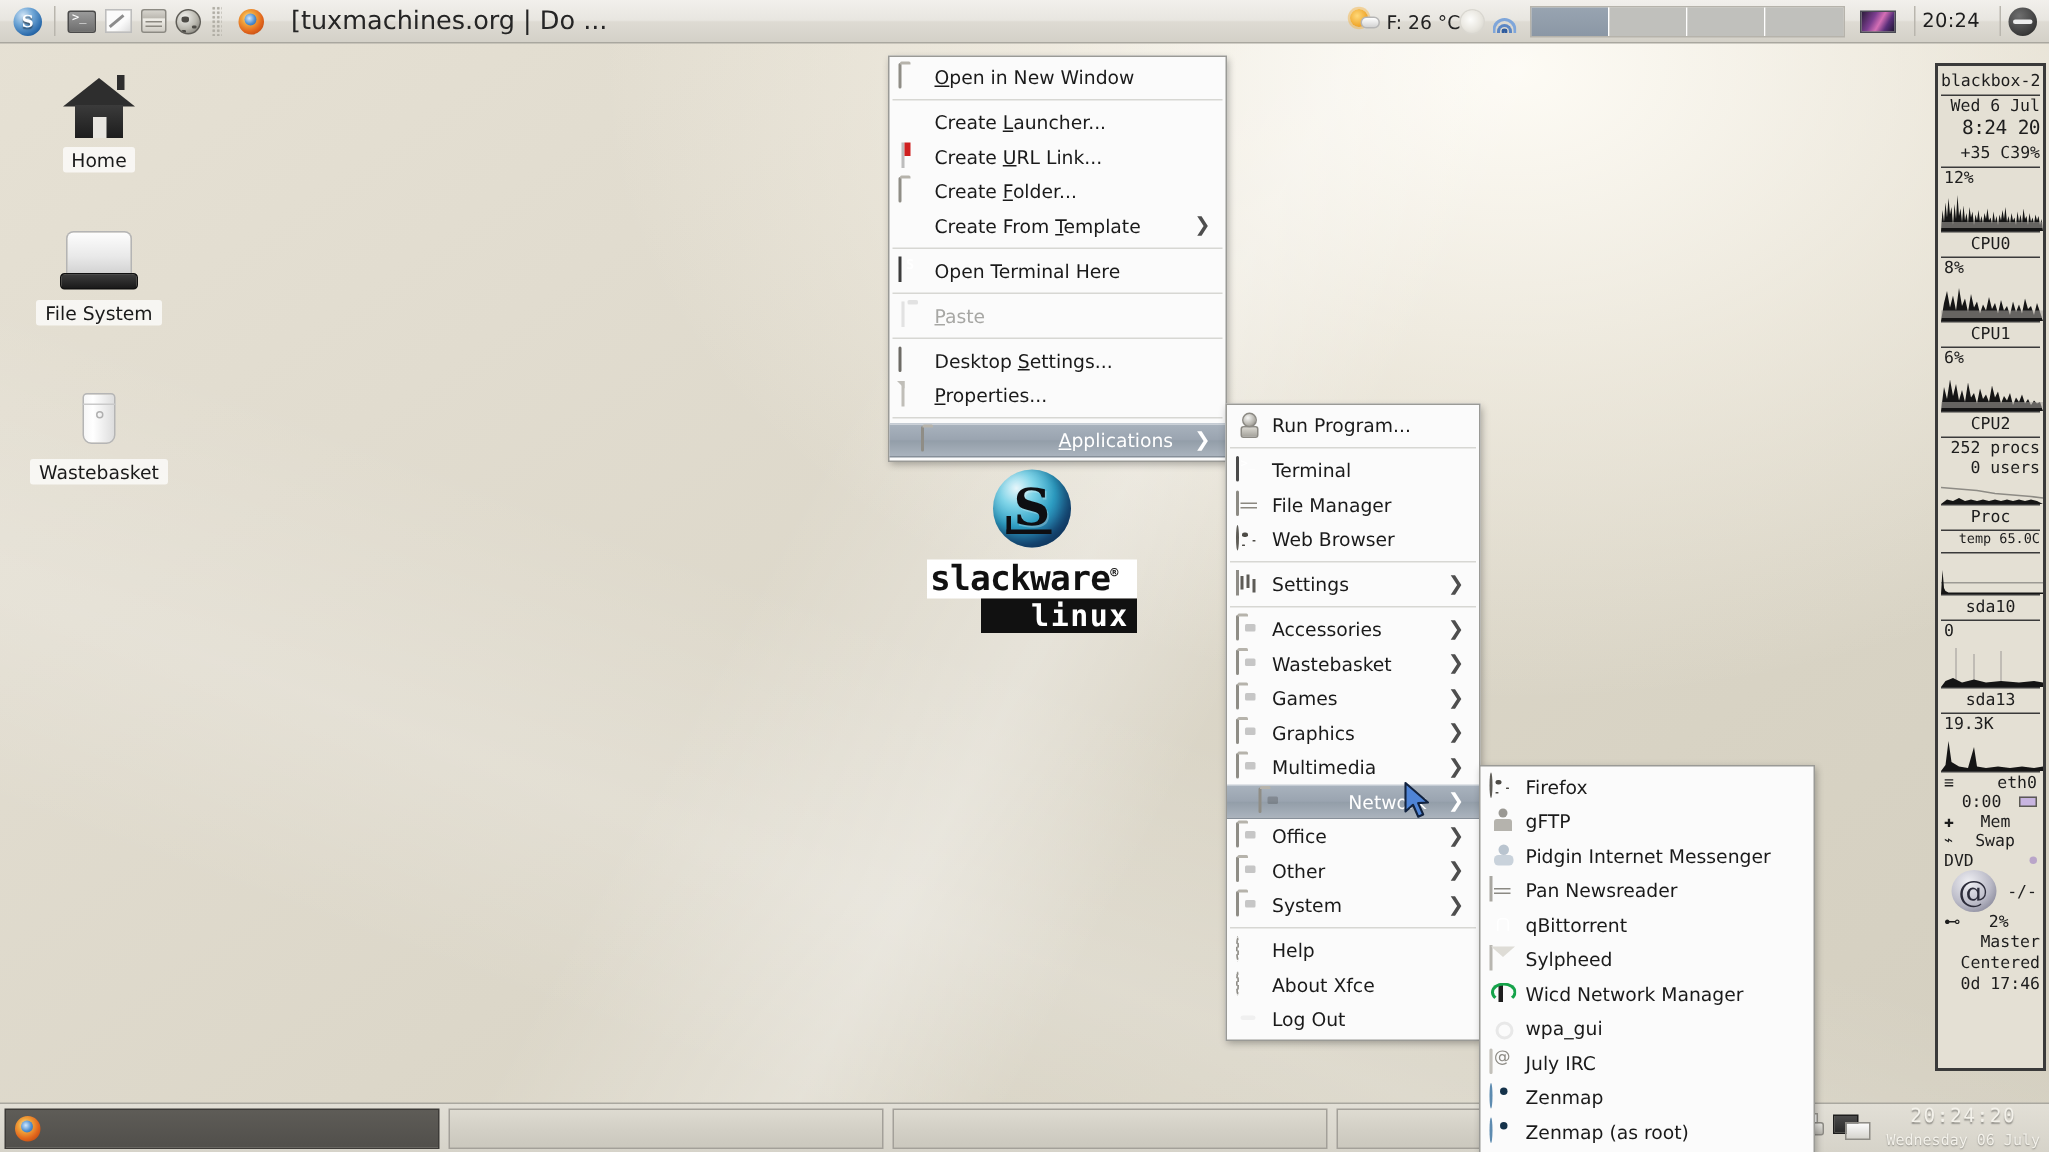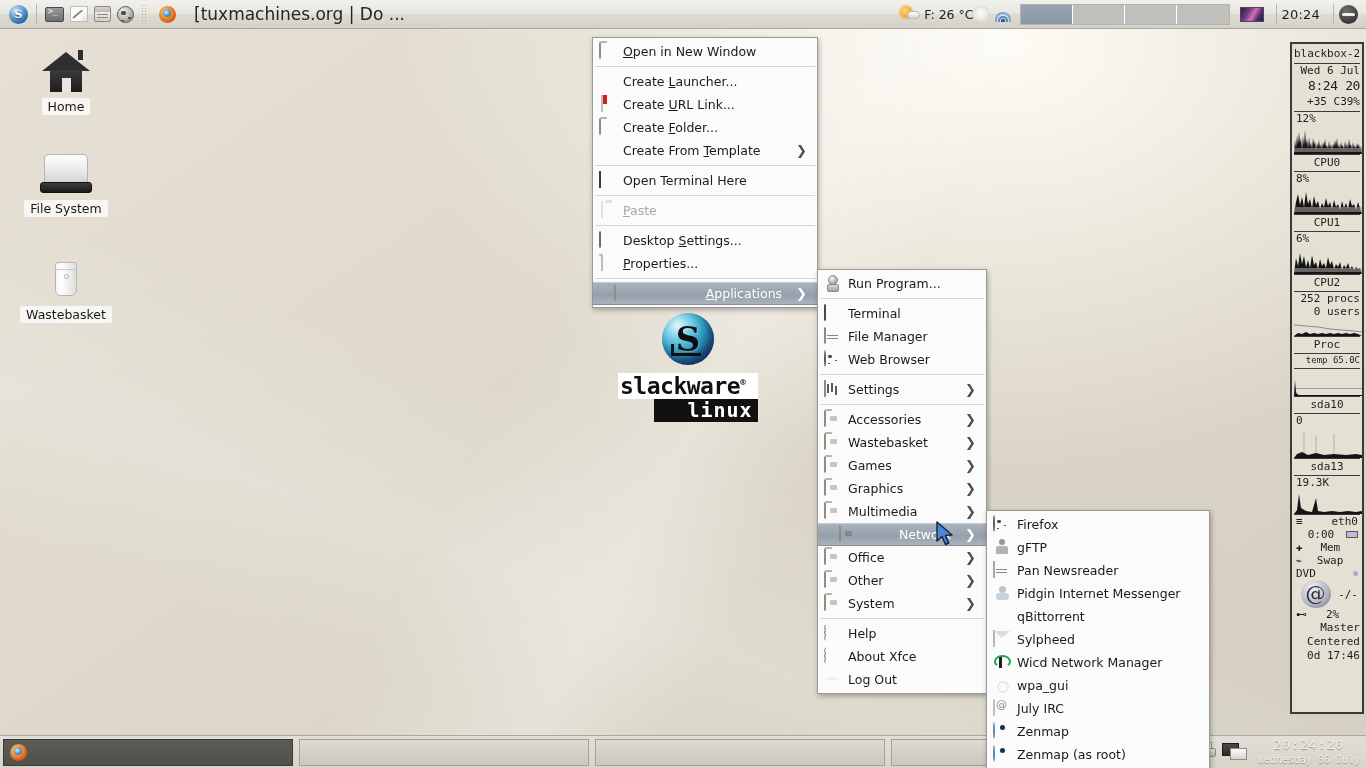--- a/index.html
+++ b/index.html
@@ -513,26 +513,26 @@
 
     <div class="mi">
       <span class="mi-ic"><span class="icglobe2"></span></span>
       <span class="mi-lbl">Firefox</span>
     </div>
     <div class="mi">
       <span class="mi-ic"><span class="icgftp"></span></span>
       <span class="mi-lbl">gFTP</span>
     </div>
     <div class="mi">
+      <span class="mi-ic"><span class="icpidgin"></span></span>
+      <span class="mi-lbl">Pidgin Internet Messenger</span>
+    </div>
+    <div class="mi">
       <span class="mi-ic"><span class="icpan"></span></span>
       <span class="mi-lbl">Pan Newsreader</span>
-    </div>
-    <div class="mi">
-      <span class="mi-ic"><span class="icpidgin"></span></span>
-      <span class="mi-lbl">Pidgin Internet Messenger</span>
     </div>
     <div class="mi">
       <span class="mi-ic"><span class="icqbt"></span></span>
       <span class="mi-lbl">qBittorrent</span>
     </div>
     <div class="mi">
       <span class="mi-ic"><span class="icsylp"></span></span>
       <span class="mi-lbl">Sylpheed</span>
     </div>
     <div class="mi">

